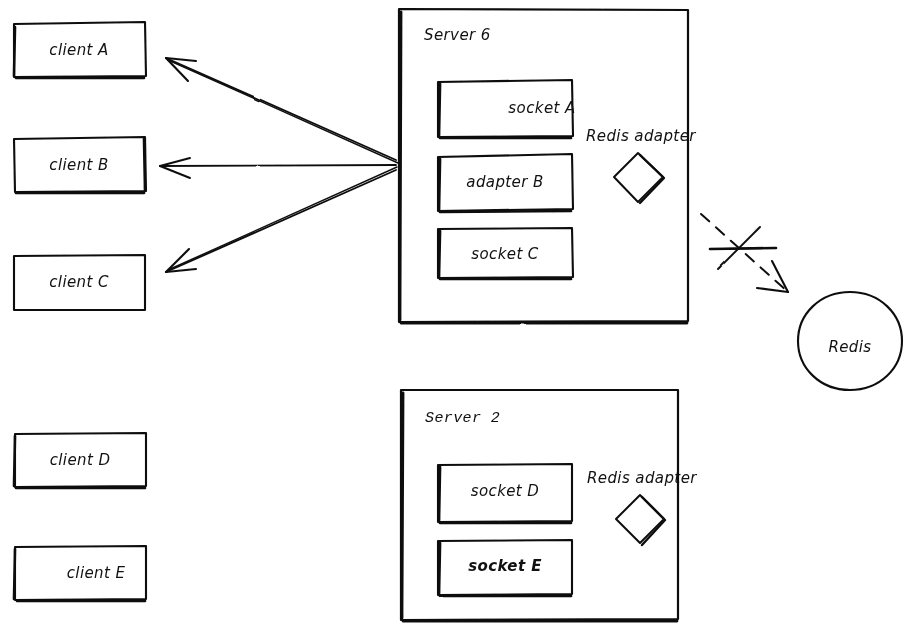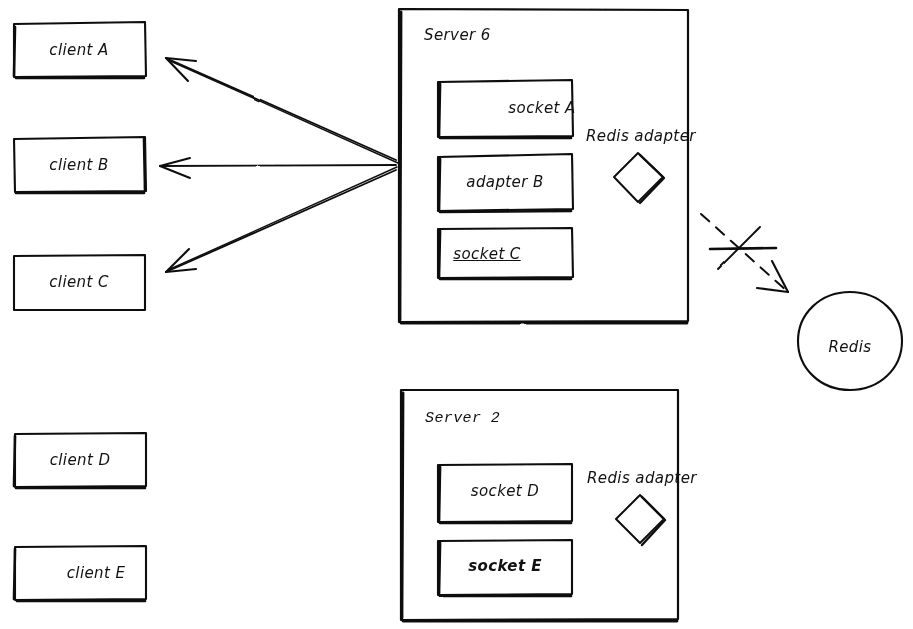--- a/index.html
+++ b/index.html
@@ -178,21 +178,21 @@
 
   <div class="lbl lbl-box" style="left:79px; top:50px;">client A</div>
   <div class="lbl lbl-box" style="left:79px; top:165px;text-align:center;">client B</div>
   <div class="lbl lbl-box" style="left:79px; top:282px;">client C</div>
   <div class="lbl lbl-box" style="left:80px; top:460px;">client D</div>
   <div class="lbl lbl-box" style="left:96px; top:573px;">client E</div>
 
   <div class="lbl lbl-left" style="left:424px; top:35px;">Server 6</div>
   <div class="lbl lbl-box" style="left:505px; top:108px;margin-left:37px;">socket A</div>
   <div class="lbl lbl-box" style="left:505px; top:182px;">adapter B</div>
-  <div class="lbl lbl-box" style="left:487px; top:254px;text-decoration:underline;">socket C</div>
+  <div class="lbl lbl-box" style="left:505px; top:254px;">socket C</div>
   <div class="lbl lbl-left" style="left:586px; top:136px;">Redis adapter</div>
 
   <div class="lbl lbl-left" style="left:425px; top:418px;font-family:Liberation Mono, monospace;">Server 2</div>
   <div class="lbl lbl-box" style="left:505px; top:491px;">socket D</div>
   <div class="lbl lbl-box" style="left:505px; top:566px;font-weight:bold;">socket E</div>
   <div class="lbl lbl-left" style="left:587px; top:478px;">Redis adapter</div>
 
   <div class="lbl lbl-box" style="left:850px; top:347px;">Redis</div>
 
 </div>

